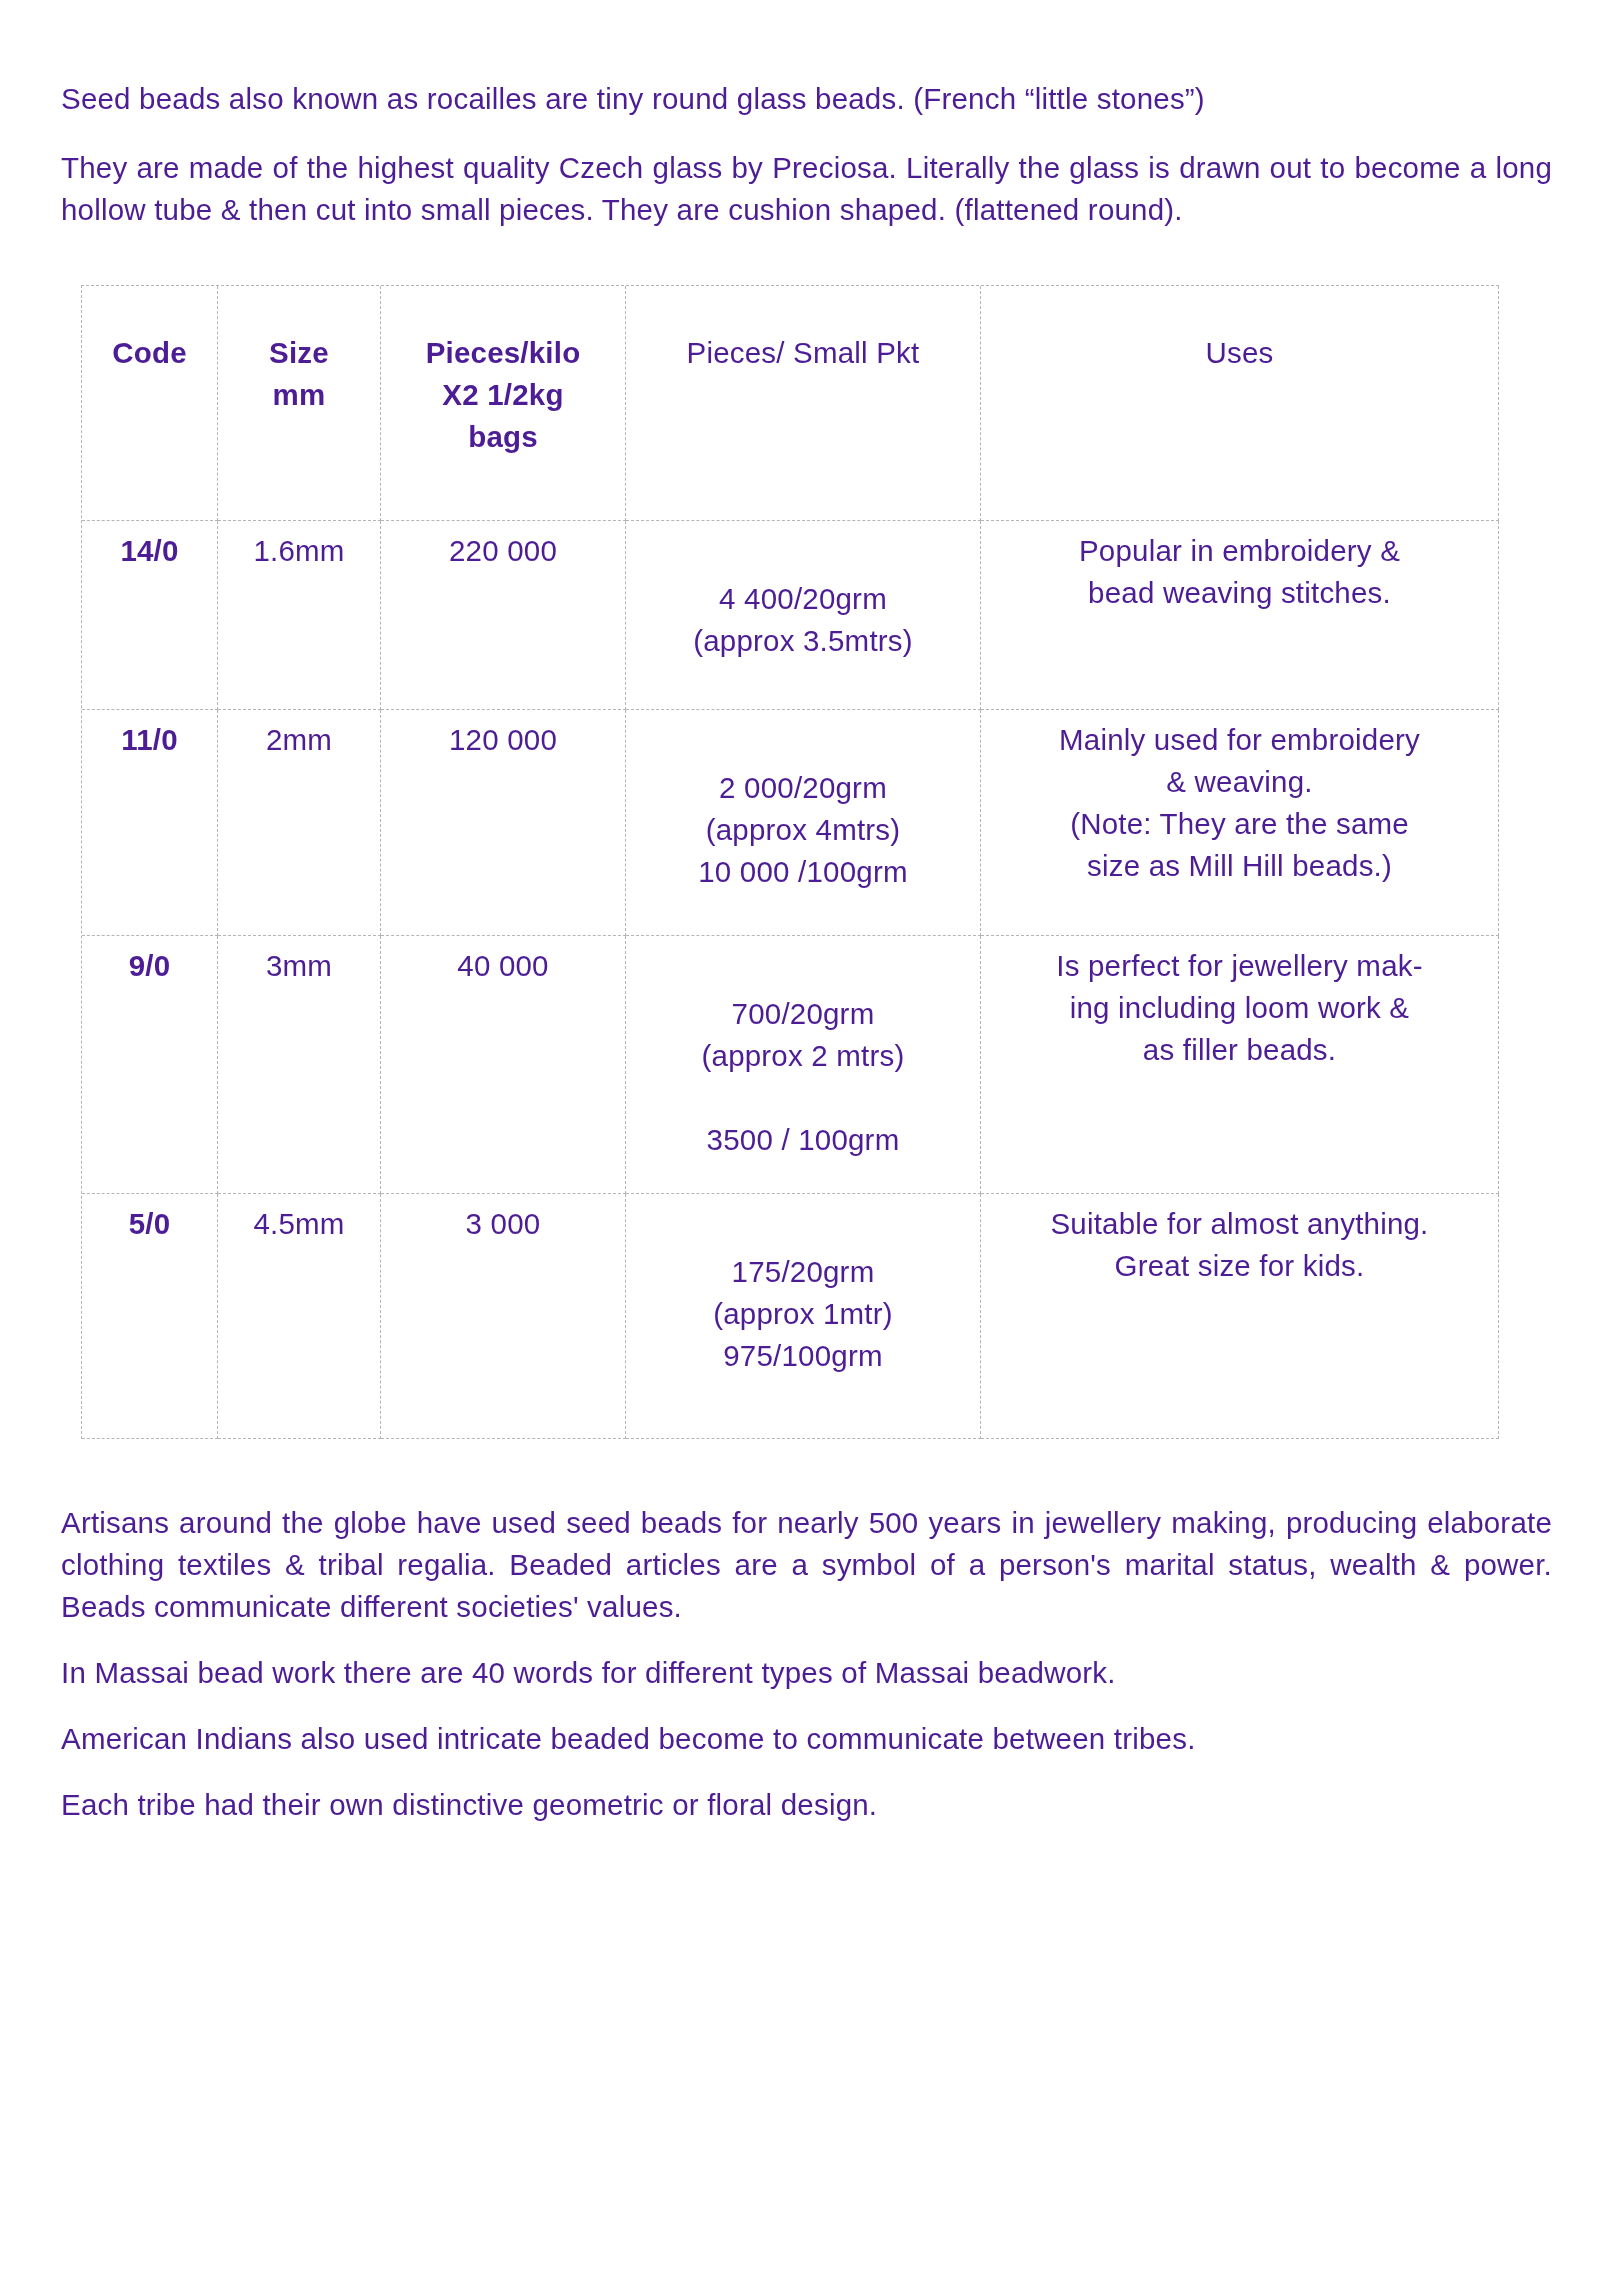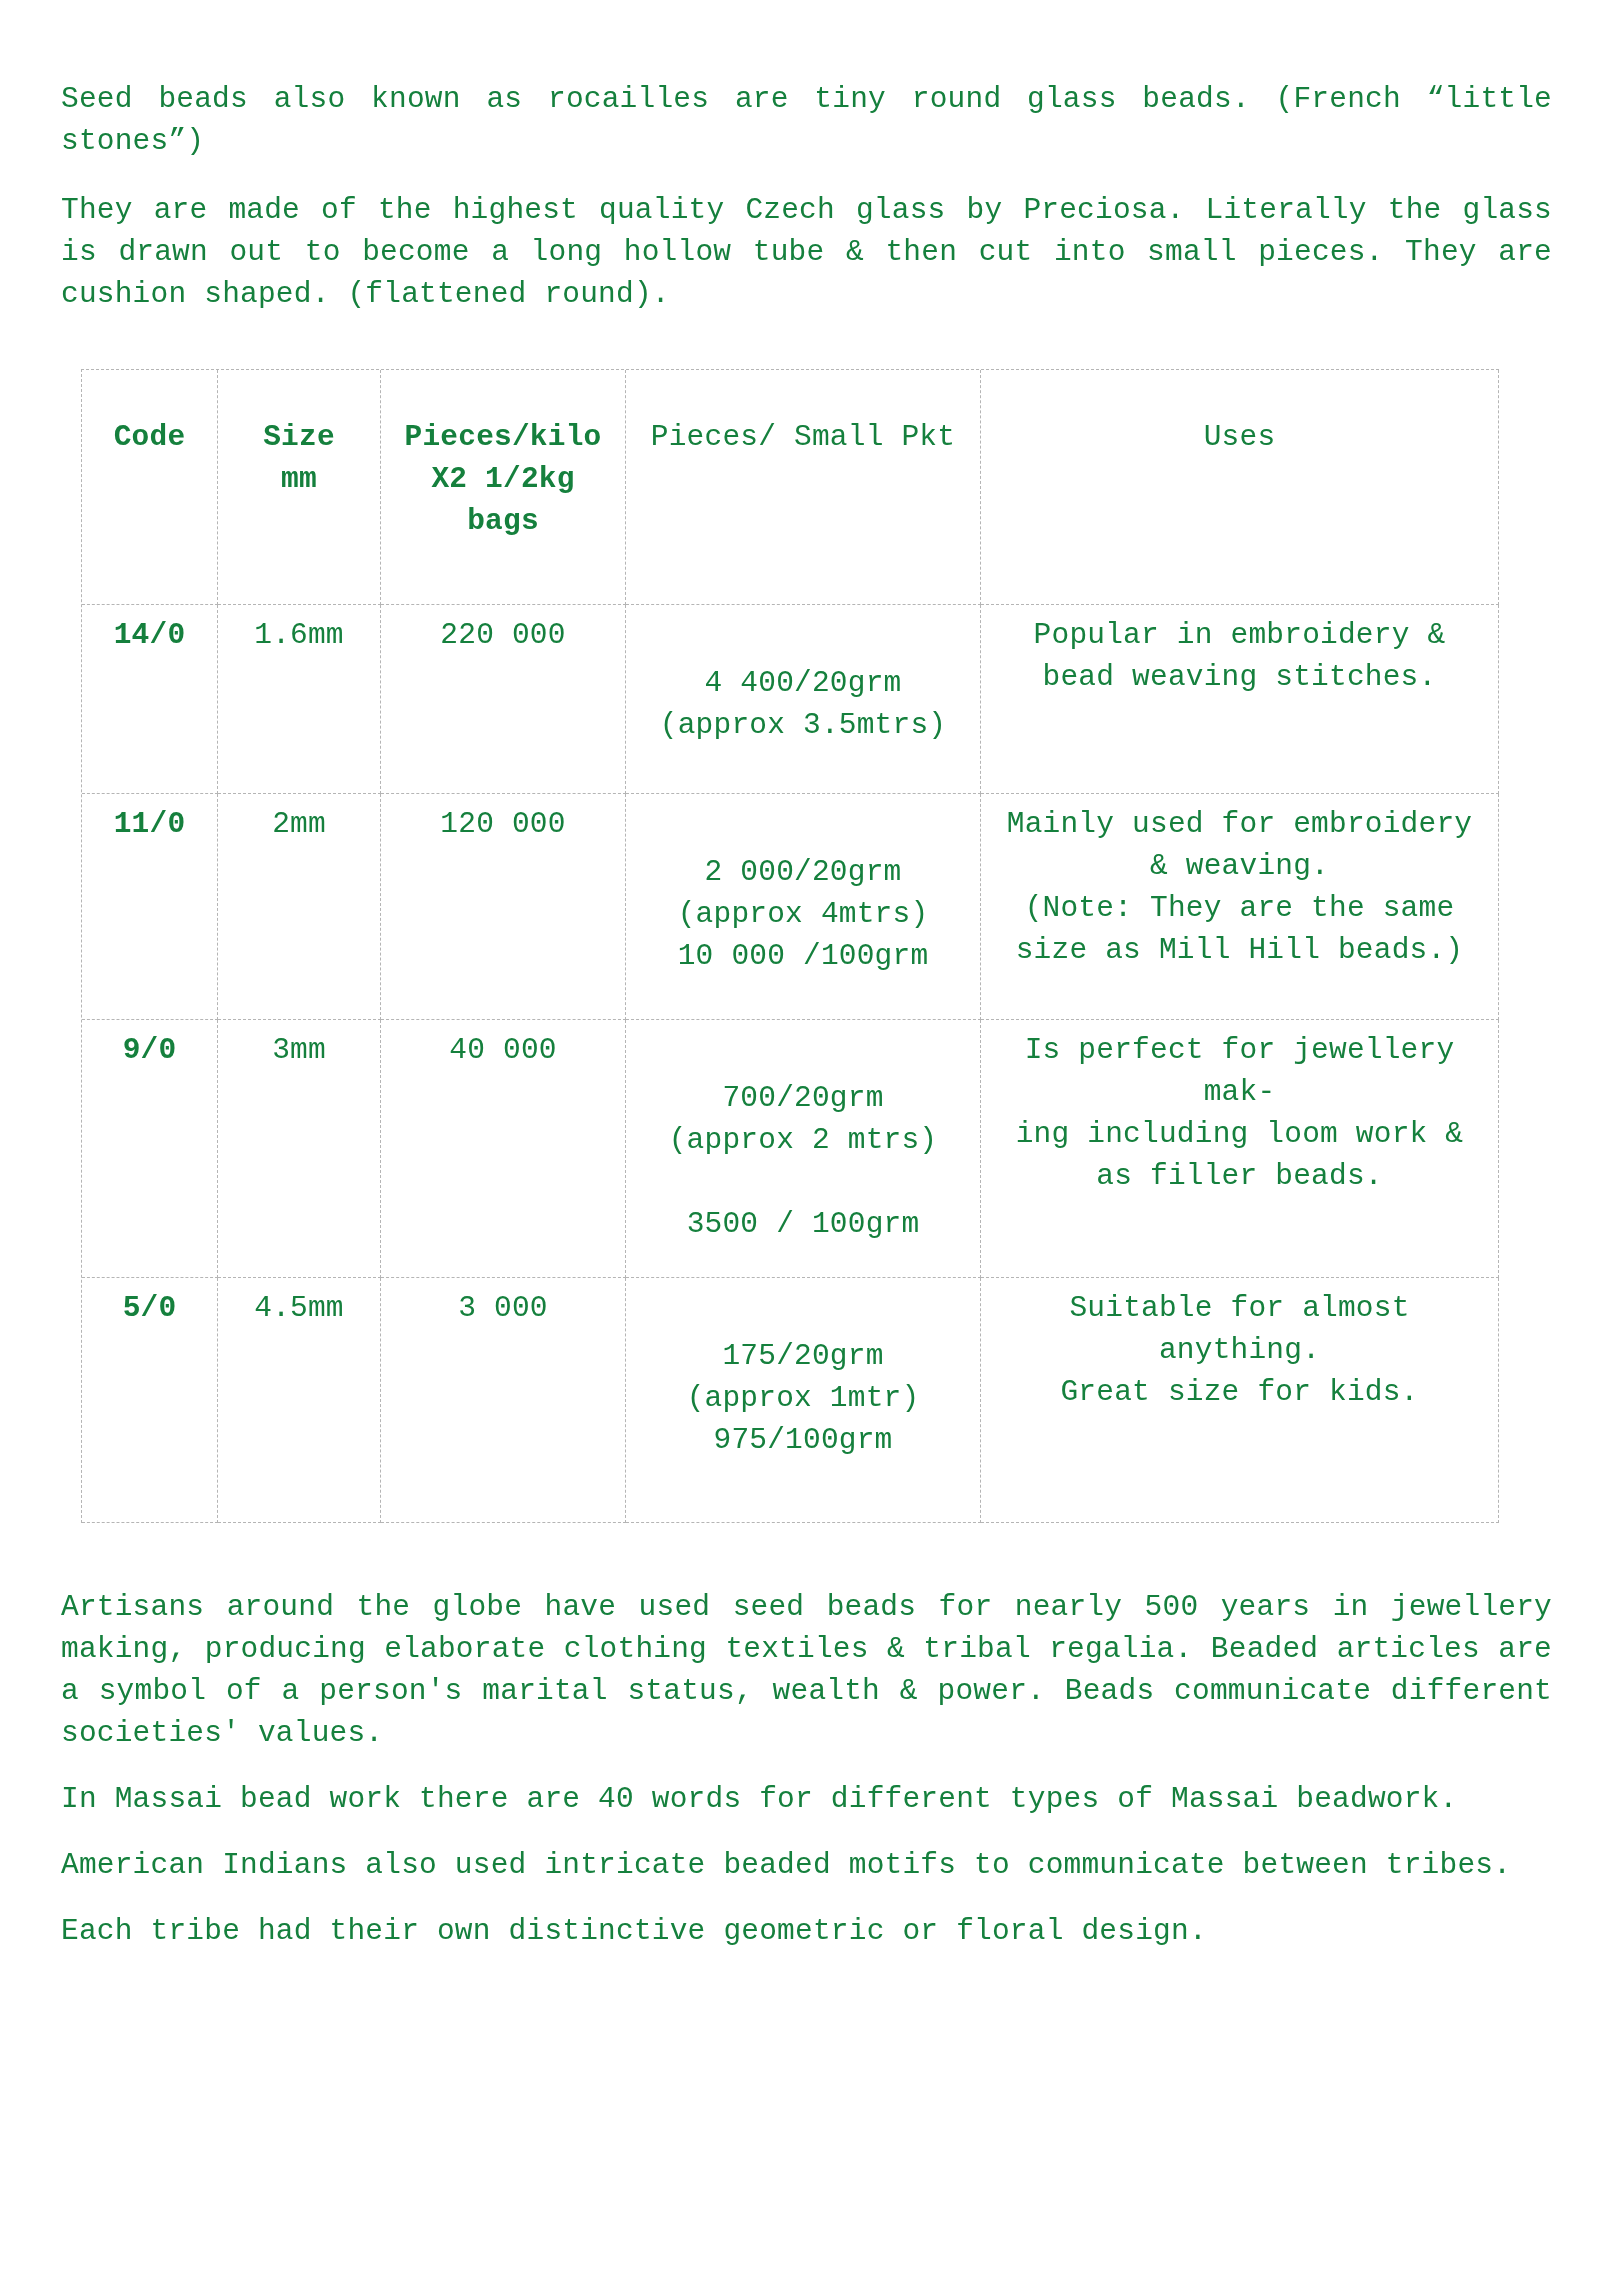--- a/index.html
+++ b/index.html
@@ -4,22 +4,22 @@
 <style>
   html, body {
     margin: 0;
     padding: 0;
     background: #ffffff;
   }
   .page {
     width: 1613px;
     height: 2175px;
     background: #ffffff;
-    color: #15803d;
-    font-family: Liberation Mono, monospace;
+    color: #4c1d95;
+    font-family: Liberation Sans, sans-serif;
     position: relative;
     overflow: hidden;
     box-sizing: border-box;
   }
   .content {
     padding: 78px 61px 0 61px;
   }
   .para {
     font-size: 29.5px;
     line-height: 42px;
@@ -136,19 +136,19 @@
 Great size for kids.</div>
       </div>
 
     </div>
 
     <p class="para artisans bottom">Artisans around the globe have used seed beads for nearly 500 years in jewellery making, producing elaborate clothing textiles &amp; tribal regalia. Beaded articles are a symbol of a person's marital status, wealth &amp; power. Beads communicate different societies' values.</p>
 
 
     <p class="para bottom">In Massai bead work there are 40 words for different types of Massai beadwork.</p>
 
-    <p class="para bottom">American Indians also used intricate beaded motifs to communicate between tribes.</p>
+    <p class="para bottom">American Indians also used intricate beaded become to communicate between tribes.</p>
 
     <p class="para bottom">Each tribe had their own distinctive geometric or floral design.</p>
 
   </div>
 </div>
 
 
 </body></html>

